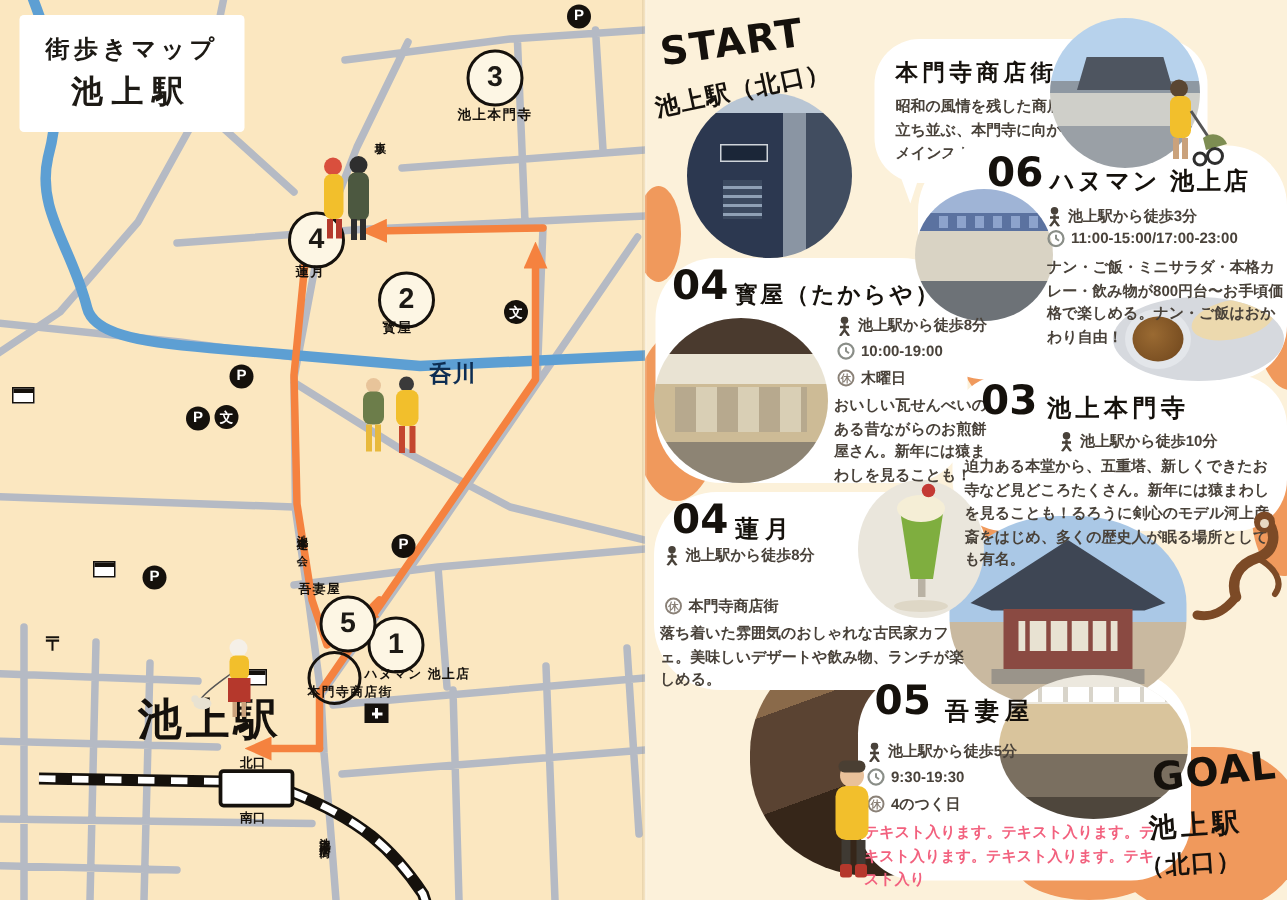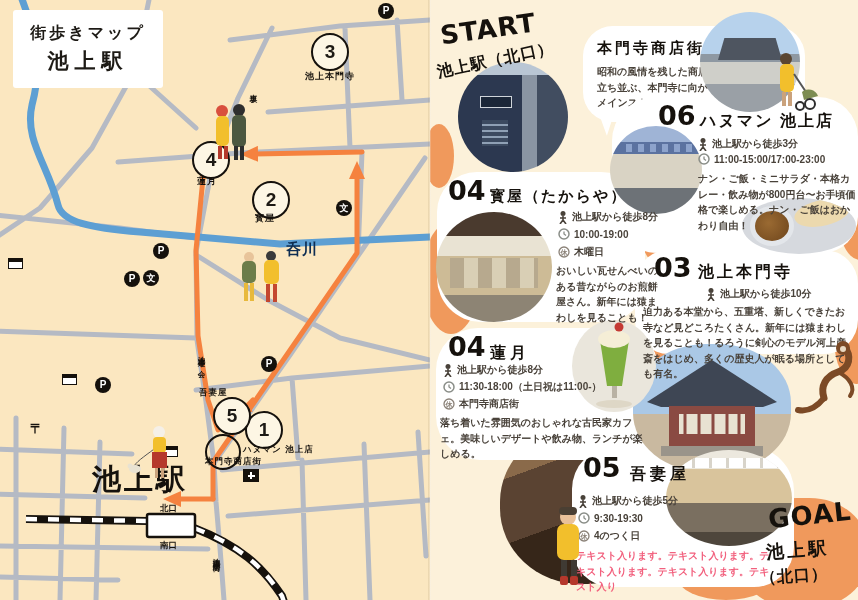--- a/index.html
+++ b/index.html
@@ -318,27 +318,20 @@
   <div class="tail" style="left:222px;top:424px;border-left:20px solid #fff;border-bottom:16px solid transparent;transform:rotate(8deg);"></div>
   <div class="num" style="left:18px;top:331px;">04</div>
   <div class="stoptitle" style="left:60px;top:343px;font-size:16px;letter-spacing:4px;">蓮月</div>
   <div class="row" style="left:13px;top:363px;">
     <svg width="10" height="13">
         <circle cx="5" cy="2.5" r="2.5" fill="#49423a"></circle>
         <path d="M5,5 L5,9 M5,9 L2,13 M5,9 L8,13 M2,7 L8,7" stroke="#49423a" stroke-width="1.6" fill="none"></path>
       </svg>
     <span>池上駅から徒歩8分</span>
   </div>
-  <div class="row" style="left:13px;top:380px;">
-    <svg width="12" height="12">
-        <circle cx="6" cy="6" r="5" fill="none" stroke="#8a8e88" stroke-width="1.5"></circle>
-        <path d="M6,3.5 L6,6 L8,7.5" stroke="#8a8e88" stroke-width="1.3" fill="none"></path>
-      </svg>
-    <span>11:30-18:00（土日祝は11:00-）</span>
-  </div>
   <div class="row" style="left:13px;top:397px;">
     <svg width="12" height="12">
         <circle cx="6" cy="6" r="5" fill="none" stroke="#8a8177" stroke-width="1.3"></circle>
         <text x="6" y="8.6" text-anchor="middle" font-size="7" fill="#8a8177">休</text>
       </svg>
     <span>本門寺商店街</span>
   </div>
   <div class="desc" style="left:10px;top:415px;width:208px;">落ち着いた雰囲気のおしゃれな古民家カフェ。美味しいデザートや飲み物、ランチが楽しめる。</div>
   <div class="photo" style="left:142px;top:320px;width:84px;height:92px;border-radius:50%;background:#eae6dc;">
     <svg width="84" height="92">

